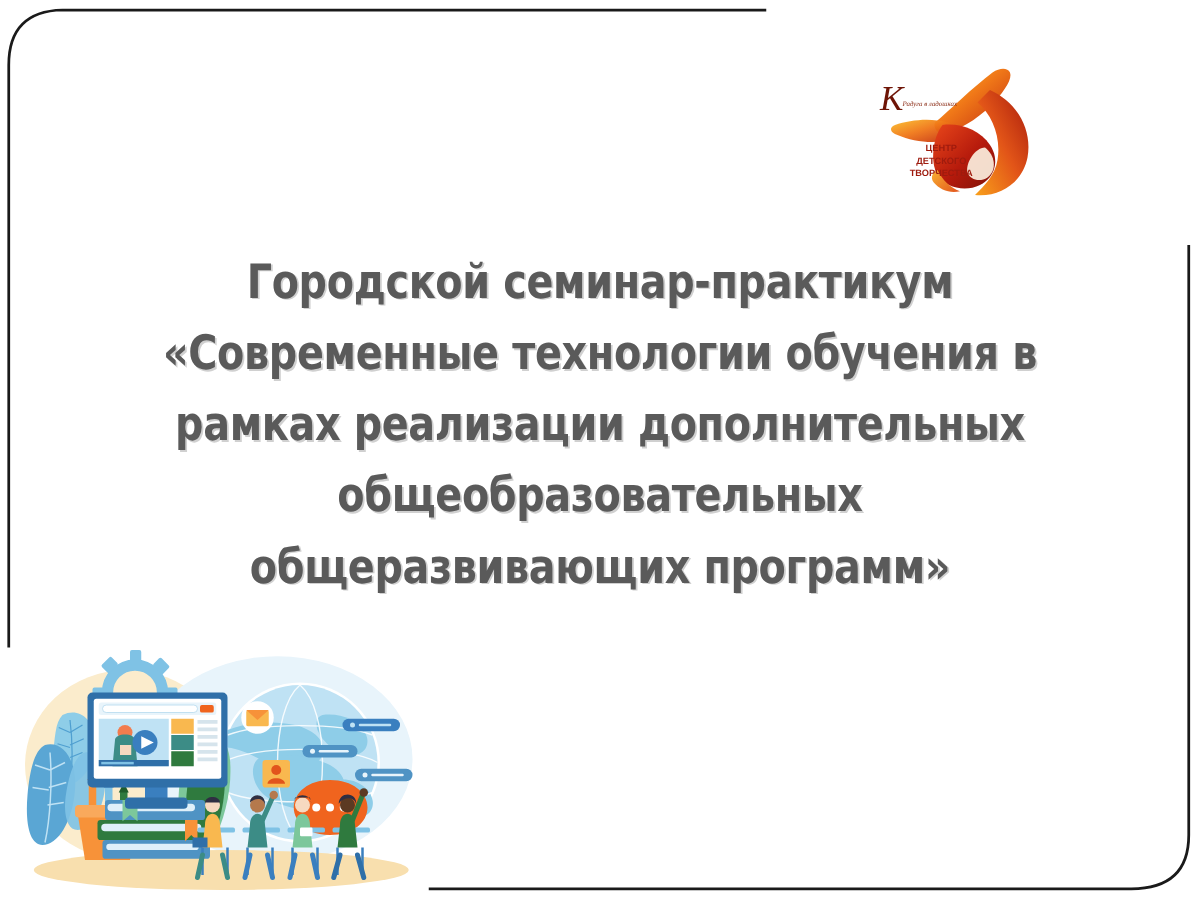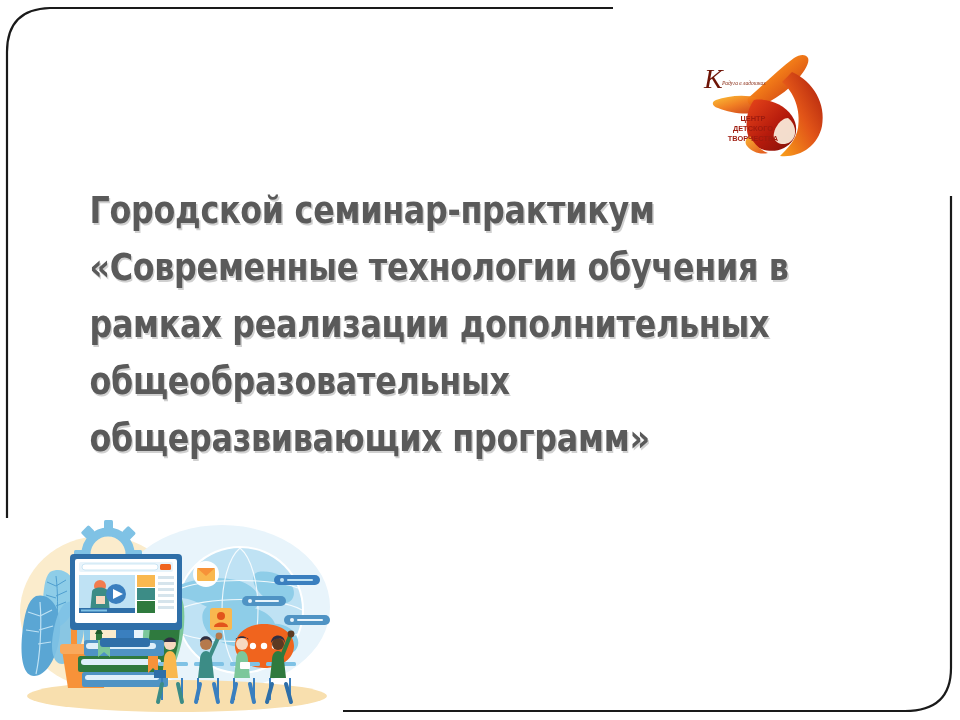--- a/index.html
+++ b/index.html
@@ -21,23 +21,23 @@
   
   .logo {
     position:absolute;
     left:696px; top:48px;
     width:136px; height:112px;
   }
 
   
   .title-block {
     position:absolute;
-    left:60px; top:182px;
+    left:60px; top:197px;
     width:840px;
-    text-align:left;
+    text-align:center;
   }
   .title-line {
     font-family: "DejaVu Sans Condensed", "Liberation Sans Narrow", "Liberation Sans", sans-serif;
     font-weight:bold;
     font-size:38px;
     line-height:57px;
     color:#5a5a5a;
     letter-spacing:-0.3px;
     white-space:nowrap;
     text-shadow:1.5px 1.5px 0 rgba(170,170,170,0.55);

